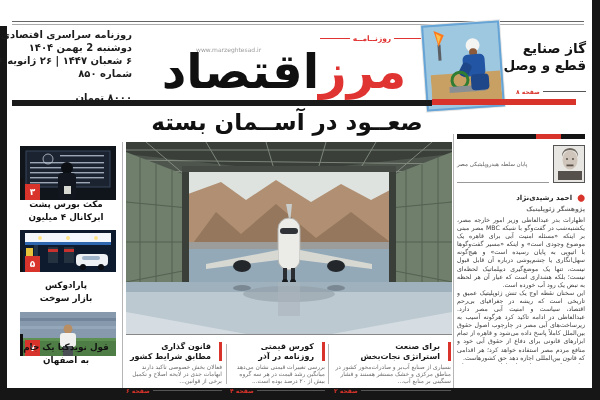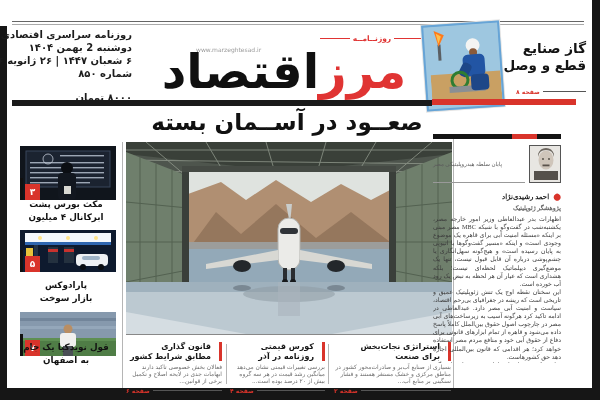--- a/index.html
+++ b/index.html
@@ -44,21 +44,21 @@
   .div-v{width:1px;background:#b5b5b5;}
   
   .main-photo{left:126px;top:142px;width:326px;height:192px;border-bottom:1px solid #888;overflow:hidden;}
   
   .bbox{top:342px;height:44px;}
   .bbox .bt{border-right:3px solid #d9342b;padding-right:8px;font-size:8px;font-weight:bold;
             color:#161616;line-height:9.5px;text-align:right;}
   .bbox .bb{margin-top:3px;font-size:5.9px;color:#6b6b6b;line-height:7px;text-align:right;}
   .bbox .pageref{margin-top:2px;}
   
-  .col{left:433px;top:134px;width:128px;font-family:Liberation Serif, serif;}
+  .col{left:457px;top:134px;width:128px;}
   .col-bar{width:128px;height:5px;background:linear-gradient(to right,#141414 0 62%,#d9342b 62% 81%,#141414 81% 100%);}
   .col-head{display:flex;direction:rtl;margin-top:6px;align-items:stretch;gap:4px;}
   .col-portrait{width:30px;height:36px;border:1px solid #555;background:#e8e6e2;flex:0 0 auto;overflow:hidden;}
   .col-title-cell{flex:1;display:flex;align-items:center;border-bottom:1px solid #999;}
   .col-title{font-size:5.6px;color:#5c5c5c;text-align:left;width:100%;white-space:nowrap;}
   .col-author{margin-top:2px;text-align:right;}
   .col-author .dot{color:#d9342b;font-size:7px;}
   .col-author .nm{font-size:7px;font-weight:bold;color:#1e1e1e;}
   .col-role{text-align:right;font-size:6.2px;font-weight:bold;color:#6a6a6a;margin-top:1px;}
   .col-body{margin-top:4px;height:148px;overflow:hidden;font-size:6.2px;line-height:8.1px;
@@ -258,22 +258,22 @@
       <polygon points="326,170 326,192 206,192" fill="#d5dde2"></polygon>
       <ellipse cx="163" cy="152" rx="46" ry="8" fill="#8e9aa4" opacity="0.55"></ellipse>
       <rect x="152" y="140" width="22" height="34" fill="#aab4bc" opacity="0.6"></rect>
       <ellipse cx="116" cy="146" rx="9" ry="3" fill="#55606a" opacity="0.5"></ellipse>
       <ellipse cx="210" cy="146" rx="9" ry="3" fill="#55606a" opacity="0.5"></ellipse>
     </svg>
   </div>
 
   <div class="abs bbox" style="left:334px;width:117px;">
     <div class="bt">
+      <div>برای صنعت</div>
       <div>استراتژی نجات‌بخش</div>
-      <div>برای صنعت</div>
     </div>
     <div class="bb">بسیاری از صنایع آب‌بر و صادرات‌محور کشور در مناطق مرکزی و خشک مستقر هستند و فشار سنگینی بر منابع آب...</div>
     <div class="pageref">
       <span class="pr-text">صفحه ۲</span>
       <span class="pr-line"></span>
     </div>
   </div>
   <div class="abs div-v" style="left:328px;top:344px;height:40px;"></div>
 
   <div class="abs bbox" style="left:230px;width:95px;">

